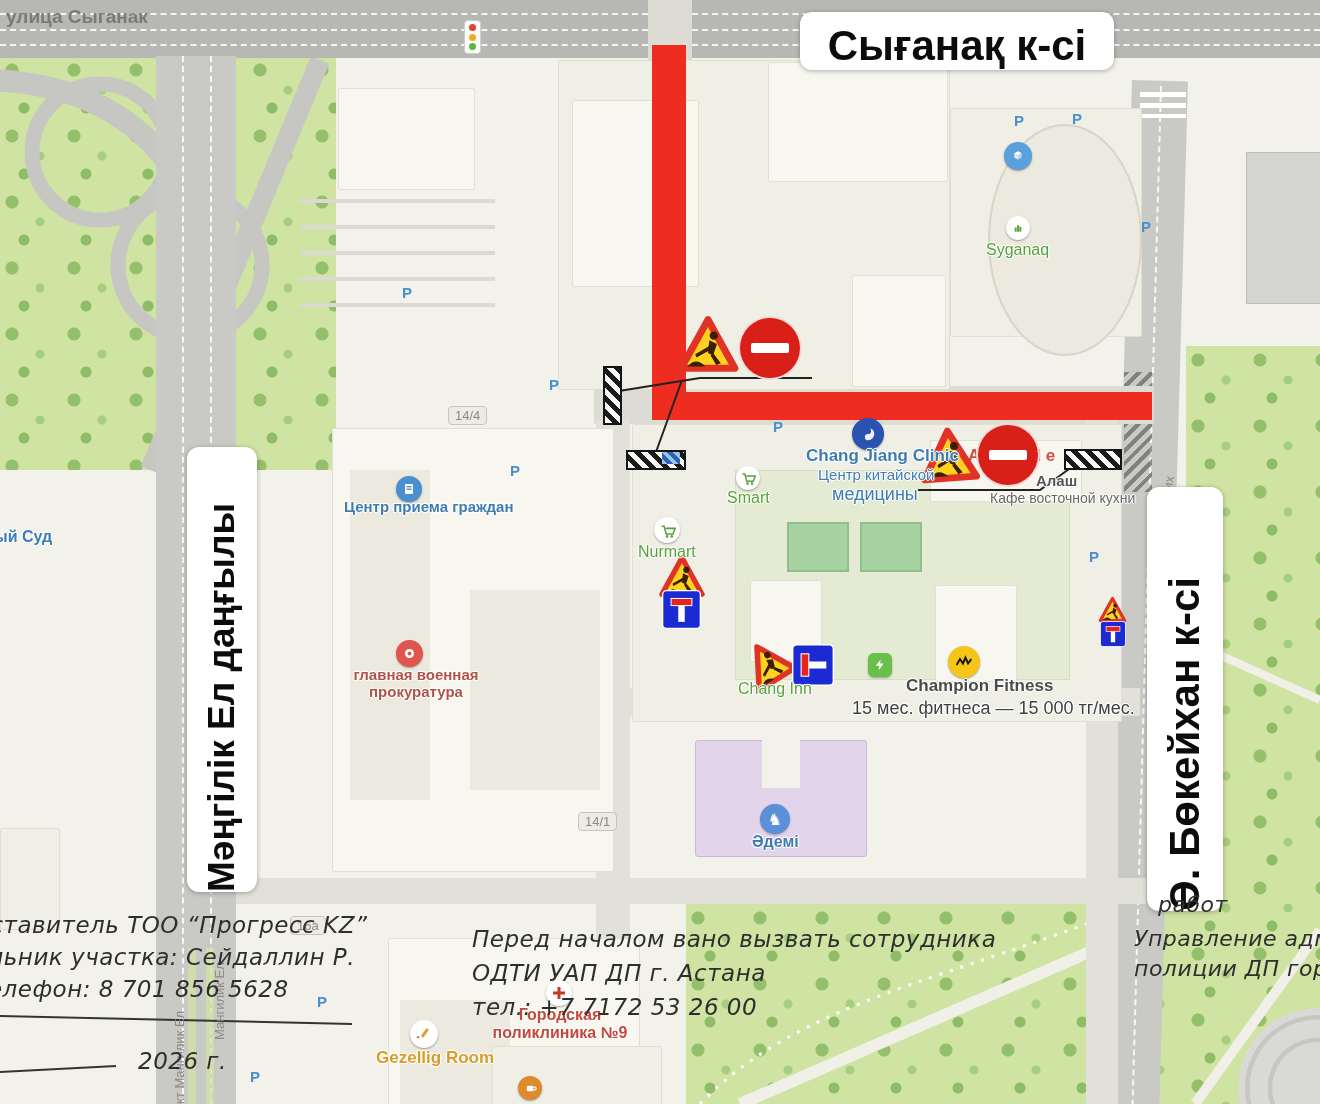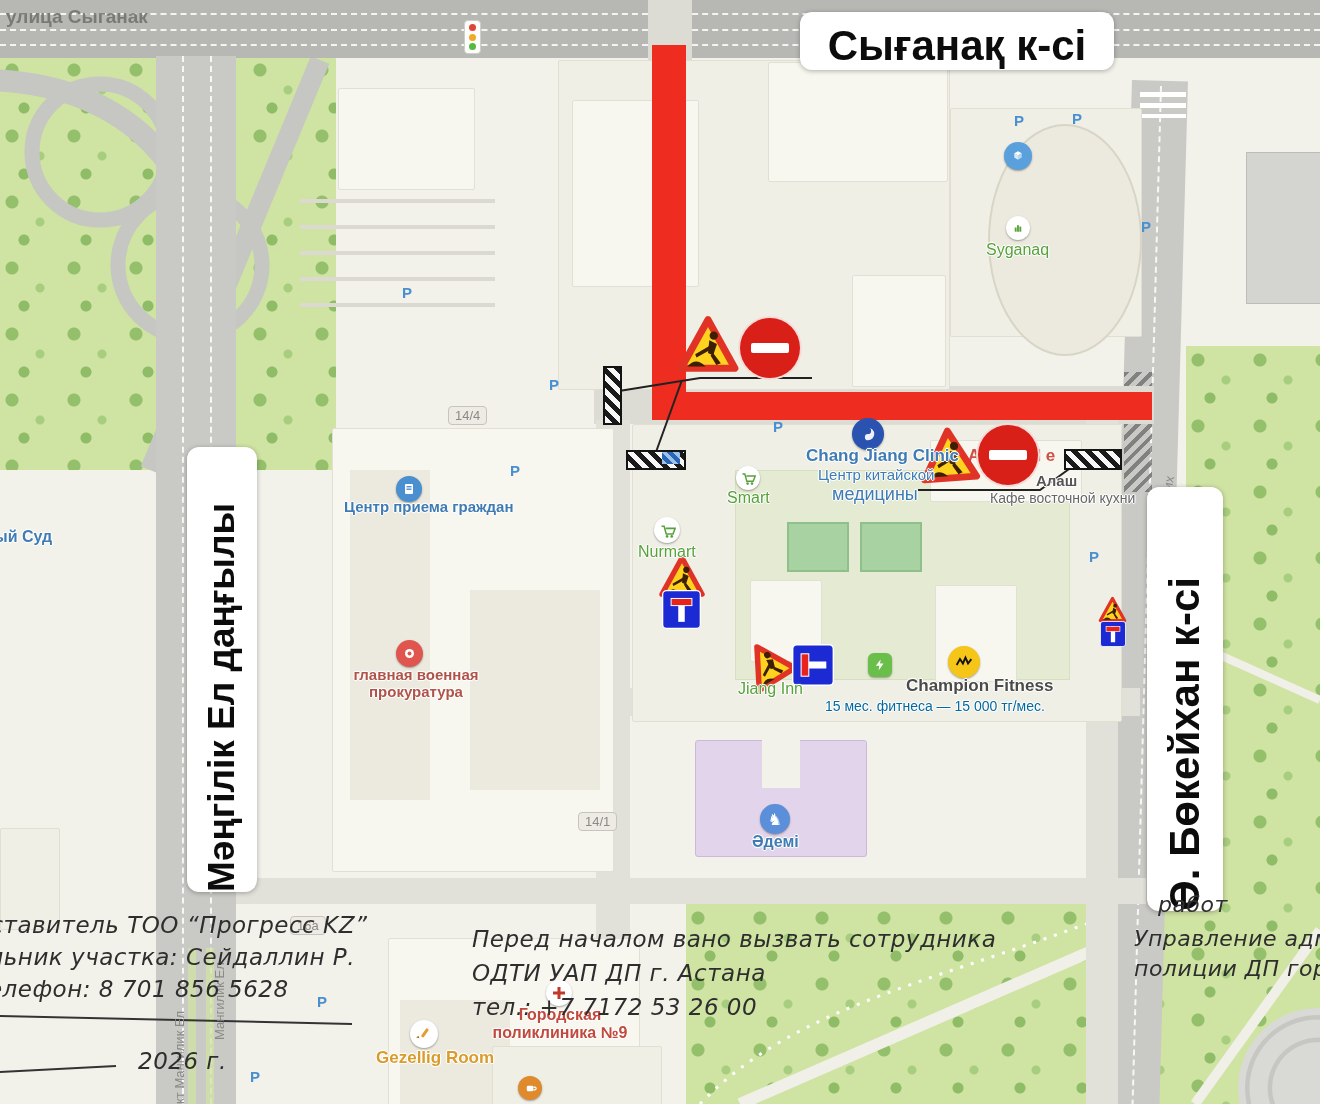--- a/index.html
+++ b/index.html
@@ -237,34 +237,34 @@
 
   <div class="pin" style="left:654px;top:517px;width:26px;height:26px">
     <svg width="17" height="17" viewBox="0 0 20 20">
         <path d="M3 5 h3 l2.5 9 h8 l2.5 -6.5 h-11" stroke="#57a23b" stroke-width="1.8" fill="none"></path>
         <circle cx="9.5" cy="17" r="1.6" fill="#57a23b"></circle>
         <circle cx="15" cy="17" r="1.6" fill="#57a23b"></circle>
       </svg>
   </div>
   <div class="lbl gtext halo" style="left:638px;top:543px;font-size:16px">Nurmart</div>
 
-  <div class="lbl gtext halo" style="left:738px;top:680px;font-size:16px">Jiang Inn</div>
+  <div class="lbl gtext halo" style="left:738px;top:680px;font-size:16px">Chang Inn</div>
 
   <div class="pin" style="left:868px;top:653px;width:24px;height:24px;border-radius:6px;background:#6abf4b">
     <svg width="14" height="14" viewBox="0 0 20 20">
         <polygon points="11,2 4,11 9,11 8,18 15,8 10,8" fill="#fff"></polygon>
       </svg>
   </div>
   <div class="pin" style="left:948px;top:646px;width:32px;height:32px;background:#f5c518">
     <svg width="22" height="22" viewBox="0 0 30 30">
         <polyline points="5,19 9.5,11 13.5,17 17,9 20.5,17 25,11" stroke="#111" stroke-width="2.6" fill="none"></polyline>
       </svg>
   </div>
   <div class="lbl halo" style="left:906px;top:676px;font-size:17px;font-weight:bold;color:#4a4a48">Champion Fitness</div>
-  <div class="lbl halo" style="left:825px;top:698px;font-size:14px;color:#0369a1">15 мес. фитнеса — 15 000 тг/мес.</div>
+  <div class="lbl halo" style="left:852px;top:698px;font-size:18px;color:#404040">15 мес. фитнеса — 15 000 тг/мес.</div>
 
   <div class="pin" style="left:760px;top:804px;width:30px;height:30px;background:#5b8fd9;color:#fff;font-size:16px">
     <span>♞</span>
   </div>
   <div class="lbl btext halo" style="left:752px;top:833px;font-size:16px">Әдемі</div>
 
   <div class="pin" style="left:1004px;top:142px;width:28px;height:28px;background:#5aa0dc">
     <svg width="16" height="16" viewBox="0 0 30 30">
         <path d="M15 6 l7 4 -7 4 -7 -4 z" fill="#fff"></path>
         <path d="M8 10 v8 l7 4 v-8 z" fill="#dce9f7"></path>

